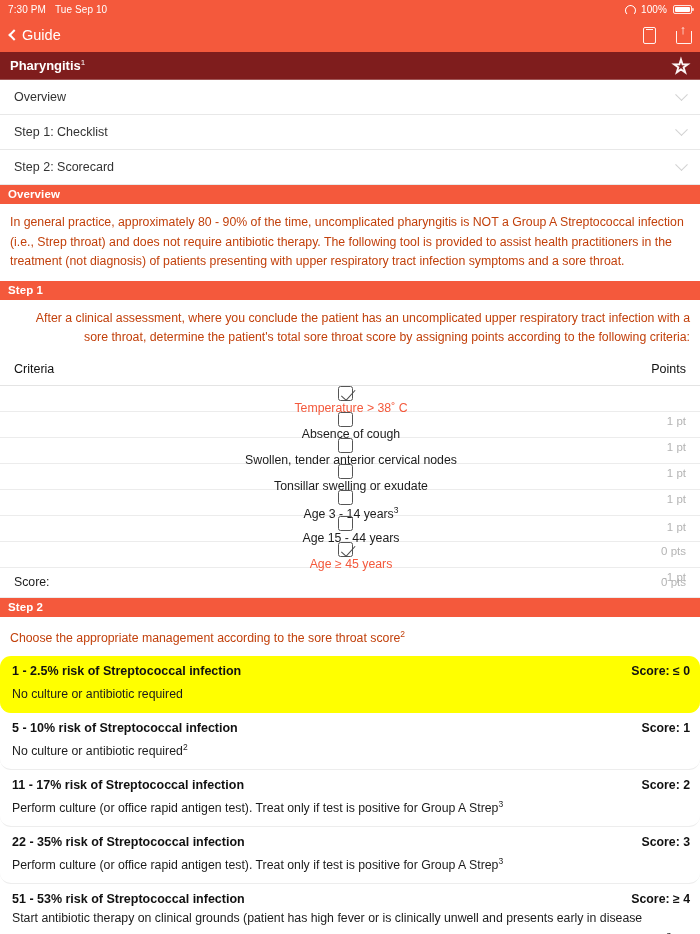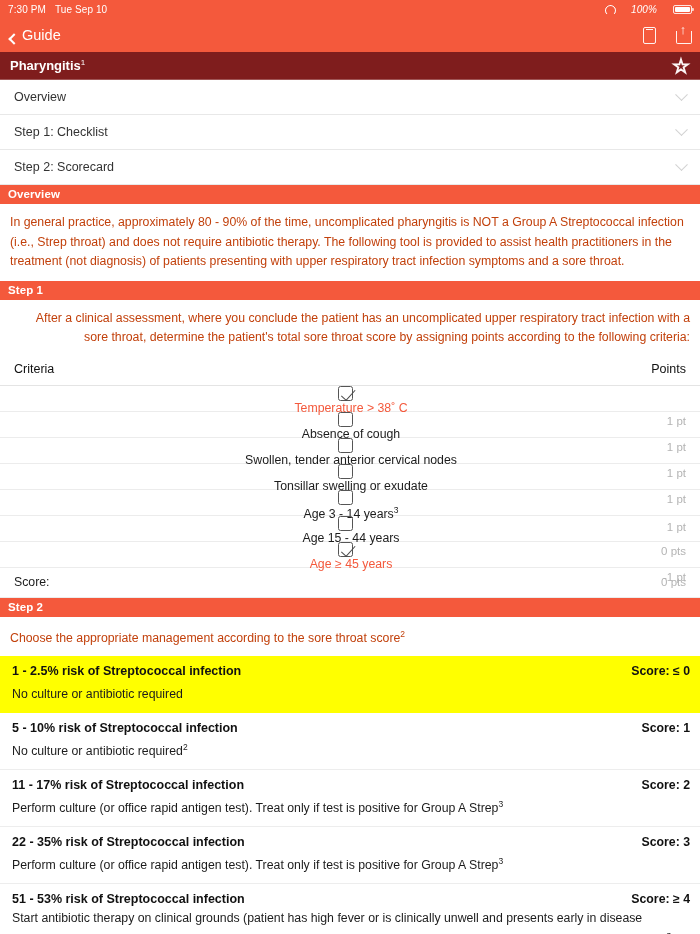--- a/index.html
+++ b/index.html
@@ -16,21 +16,21 @@
     height: 18px;
     background: #F4593C;
     color: #fff;
     display: flex;
     align-items: center;
     padding: 0 8px;
     font-size: 10px;
     letter-spacing: .1px;
   }
   .status-left { display: flex; gap: 9px; align-items: center; }
-  .status-right { margin-left: auto; display: flex; gap: 16px; align-items: center; font-style: italic; }
+  .status-right { margin-left: auto; display: flex; gap: 6px; align-items: center; }
   .wifi-ico { width: 11px; height: 9px; position: relative; }
   .wifi-ico:before {
     content: ""; position: absolute; left: 1px; top: 0;
     width: 9px; height: 9px;
     border: 1.4px solid #fff; border-radius: 50%;
     clip-path: polygon(0 0, 100% 0, 100% 48%, 50% 48%, 50% 100%, 0 100%);
     transform: rotate(45deg);
   }
   .batt {
     width: 19px; height: 9px; border: 1px solid rgba(255,255,255,.85);
@@ -44,21 +44,21 @@
 
   
   .nav-bar {
     height: 34px;
     background: #F4593C;
     display: flex;
     align-items: center;
     padding: 0 10px;
     color: #fff;
   }
-  .back-btn { display:flex; align-items:flex-end; gap:3px; font-size:14.5px; cursor:pointer; }
+  .back-btn { display:flex; align-items:center; gap:3px; font-size:14.5px; cursor:pointer; }
   .chev-left {
     width: 8px; height: 8px;
     border-left: 2.1px solid #fff; border-bottom: 2.1px solid #fff;
     transform: rotate(45deg); margin-right: 1px;
   }
   .nav-actions { margin-left:auto; display:flex; gap:20px; align-items:center; }
   .ico-note {
     width: 13px; height: 17px;
     border: 1.4px solid rgba(255,255,255,.92); border-radius: 2px;
     position: relative;
@@ -175,20 +175,21 @@
     border-bottom: 1px solid #ececec;
     font-size: 12.3px; color:#1c1c1c;
   }
   .score-row .pt { margin-left:auto; font-size:11.5px; color:#b4b4b4; }
 
   
   .sc-row {
     padding: 8px 10px 9px 12px;
     border-bottom: 1px solid #ededed;
     cursor: pointer;
+    border-radius: 11px;
   }
   .sc-row.hl { background: #FFFF00; border-bottom: 1px solid #FFFF00; }
   .sc-top { display:flex; align-items:baseline; }
   .sc-title { font-size: 12.5px; font-weight: bold; color:#111; }
   .sc-score { margin-left:auto; font-size: 12.3px; font-weight: bold; color:#111; white-space:nowrap; }
   .sc-desc { font-size: 12.3px; line-height: 18px; color:#1c1c1c; margin-top: 3px; padding-right: 8px; }
   .sc-desc sup { font-size: 8.5px; vertical-align: super; }
 </style>
 </head>
 <body>

